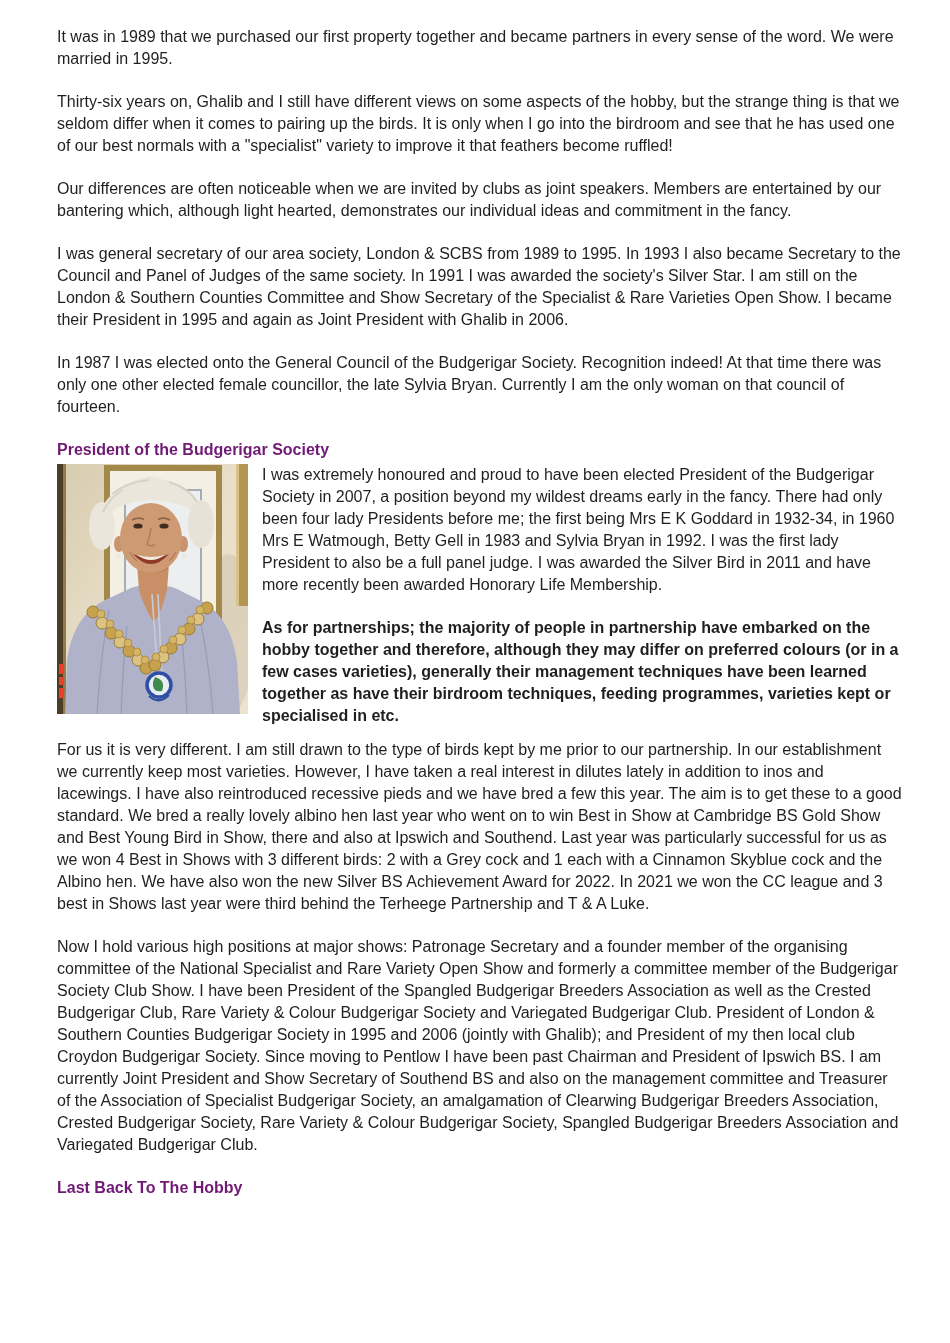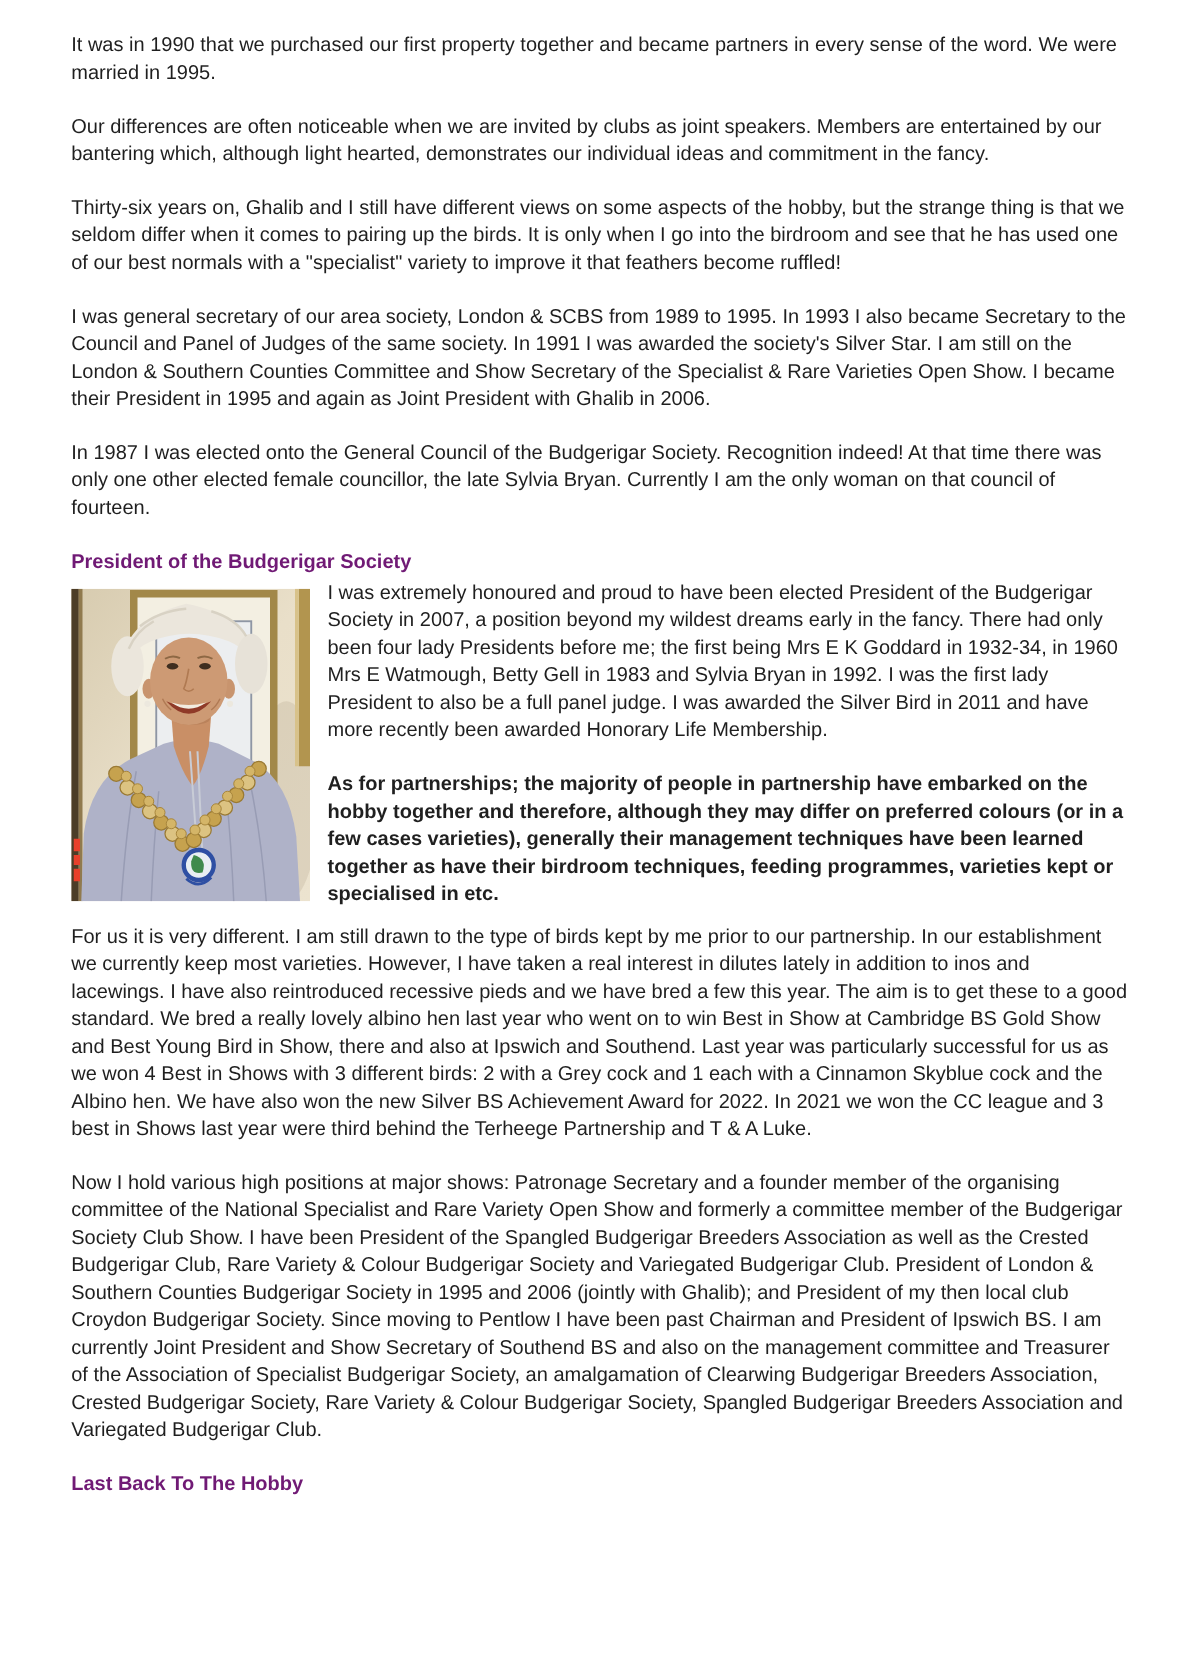--- a/index.html
+++ b/index.html
@@ -27,42 +27,42 @@
   .heading {
     font-size: 16px;
     line-height: 22px;
     font-weight: bold;
     color: #701a75;
     margin: 0 0 3px 0;
   }
   .photo-section {
     display: flex;
     gap: 14px;
-    align-items: center;
+    align-items: flex-start;
     margin: 0 0 12px 0;
   }
   .photo {
     flex: 0 0 191px;
     width: 191px;
     height: 250px;
   }
   .photo svg { display: block; width: 191px; height: 250px; }
   .side { flex: 1; min-width: 0; }
   .side .para:last-child { margin-bottom: 0; font-weight: bold; }
 </style>
 </head>
 <body>
 
 <div class="page">
 
-  <p class="para">It was in 1990 that we purchased our first property together and became partners in every sense of the word. We were married in 1995.</p>
+  <p class="para">It was in 1989 that we purchased our first property together and became partners in every sense of the word. We were married in 1995.</p>
+
+  <p class="para">Thirty-six years on, Ghalib and I still have different views on some aspects of the hobby, but the strange thing is that we seldom differ when it comes to pairing up the birds.  It is only when I go into the birdroom and see that he has used one of our best normals with a "specialist" variety to improve it that feathers become ruffled!</p>
 
   <p class="para">Our differences are often noticeable when we are invited by clubs as joint speakers.  Members are entertained by our bantering which, although light hearted, demonstrates our individual ideas and commitment in the fancy.</p>
-
-  <p class="para">Thirty-six years on, Ghalib and I still have different views on some aspects of the hobby, but the strange thing is that we seldom differ when it comes to pairing up the birds.  It is only when I go into the birdroom and see that he has used one of our best normals with a "specialist" variety to improve it that feathers become ruffled!</p>
 
   <p class="para">I was general secretary of our area society, London &amp; SCBS from 1989 to 1995. In 1993 I also became Secretary to the Council and Panel of Judges of the same society. In 1991 I was awarded the society's Silver Star. I am still on the London &amp; Southern Counties Committee and Show Secretary of the Specialist &amp; Rare Varieties Open Show. I became their President in 1995 and again as Joint President with Ghalib in 2006.</p>
 
   <p class="para">In 1987 I was elected onto the General Council of the Budgerigar Society.  Recognition indeed! At that time there was only one other elected female councillor, the late Sylvia Bryan. Currently I am the only woman on that council of fourteen.</p>
 
   <h2 class="heading">President of the Budgerigar Society</h2>
 
   <div class="photo-section">
     <figure class="photo">
       <svg viewBox="0 0 191 250" xmlns="http://www.w3.org/2000/svg">

